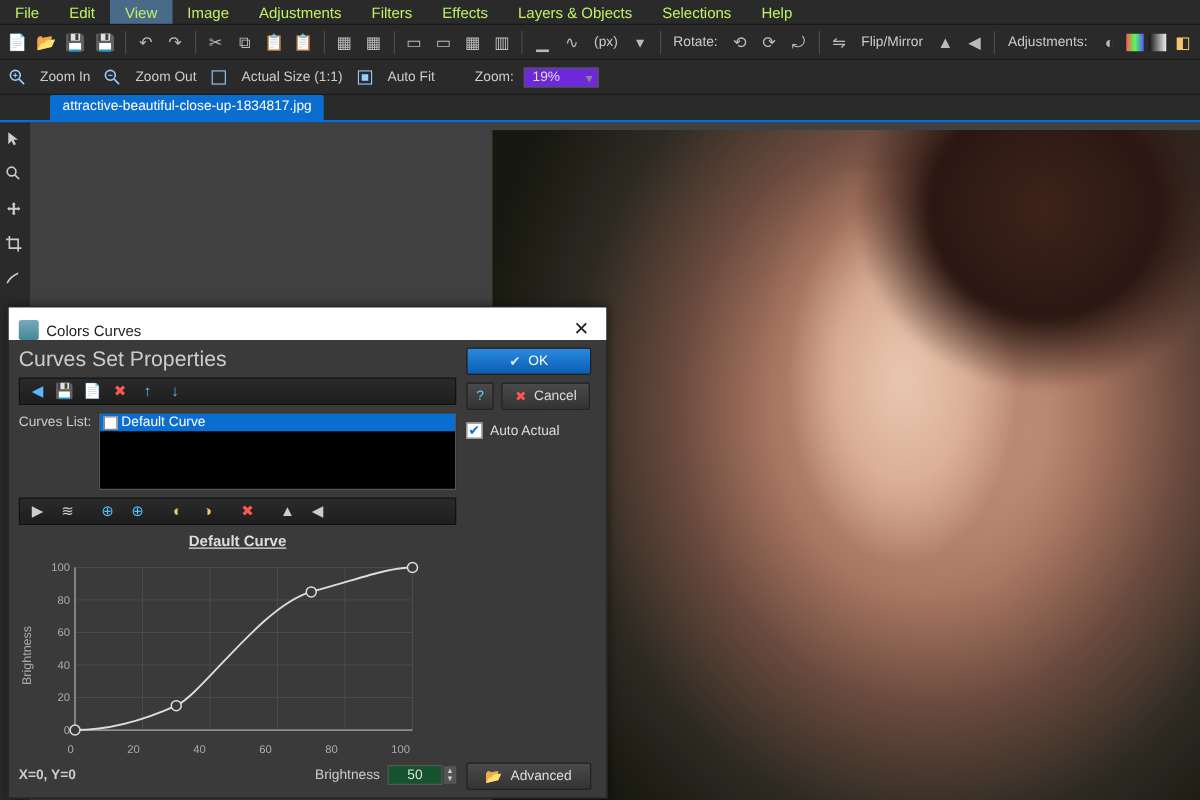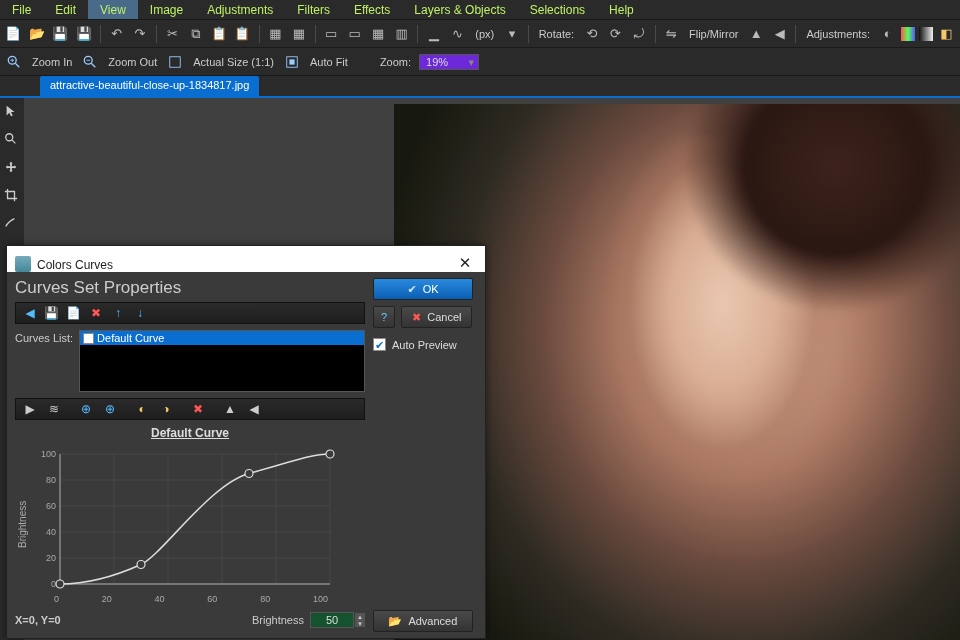--- a/index.html
+++ b/index.html
@@ -341,21 +341,21 @@
         </div>
       <div class="btn-row">
         <div class="btn btn-help">?</div>
         <div class="btn btn-cancel">
             <span style="color:#f55">✖</span>
             <span>Cancel</span>
           </div>
       </div>
       <div class="checkbox-row">
         <div class="checkbox">✔</div>
-        <span>Auto Preview</span>
+        <span>Auto Actual</span>
       </div>
       <div class="btn btn-adv">
           <span class="fold">📂</span>
           <span>Advanced</span>
         </div>
     </div>
   </div>
 </div>
 
 </body></html>

